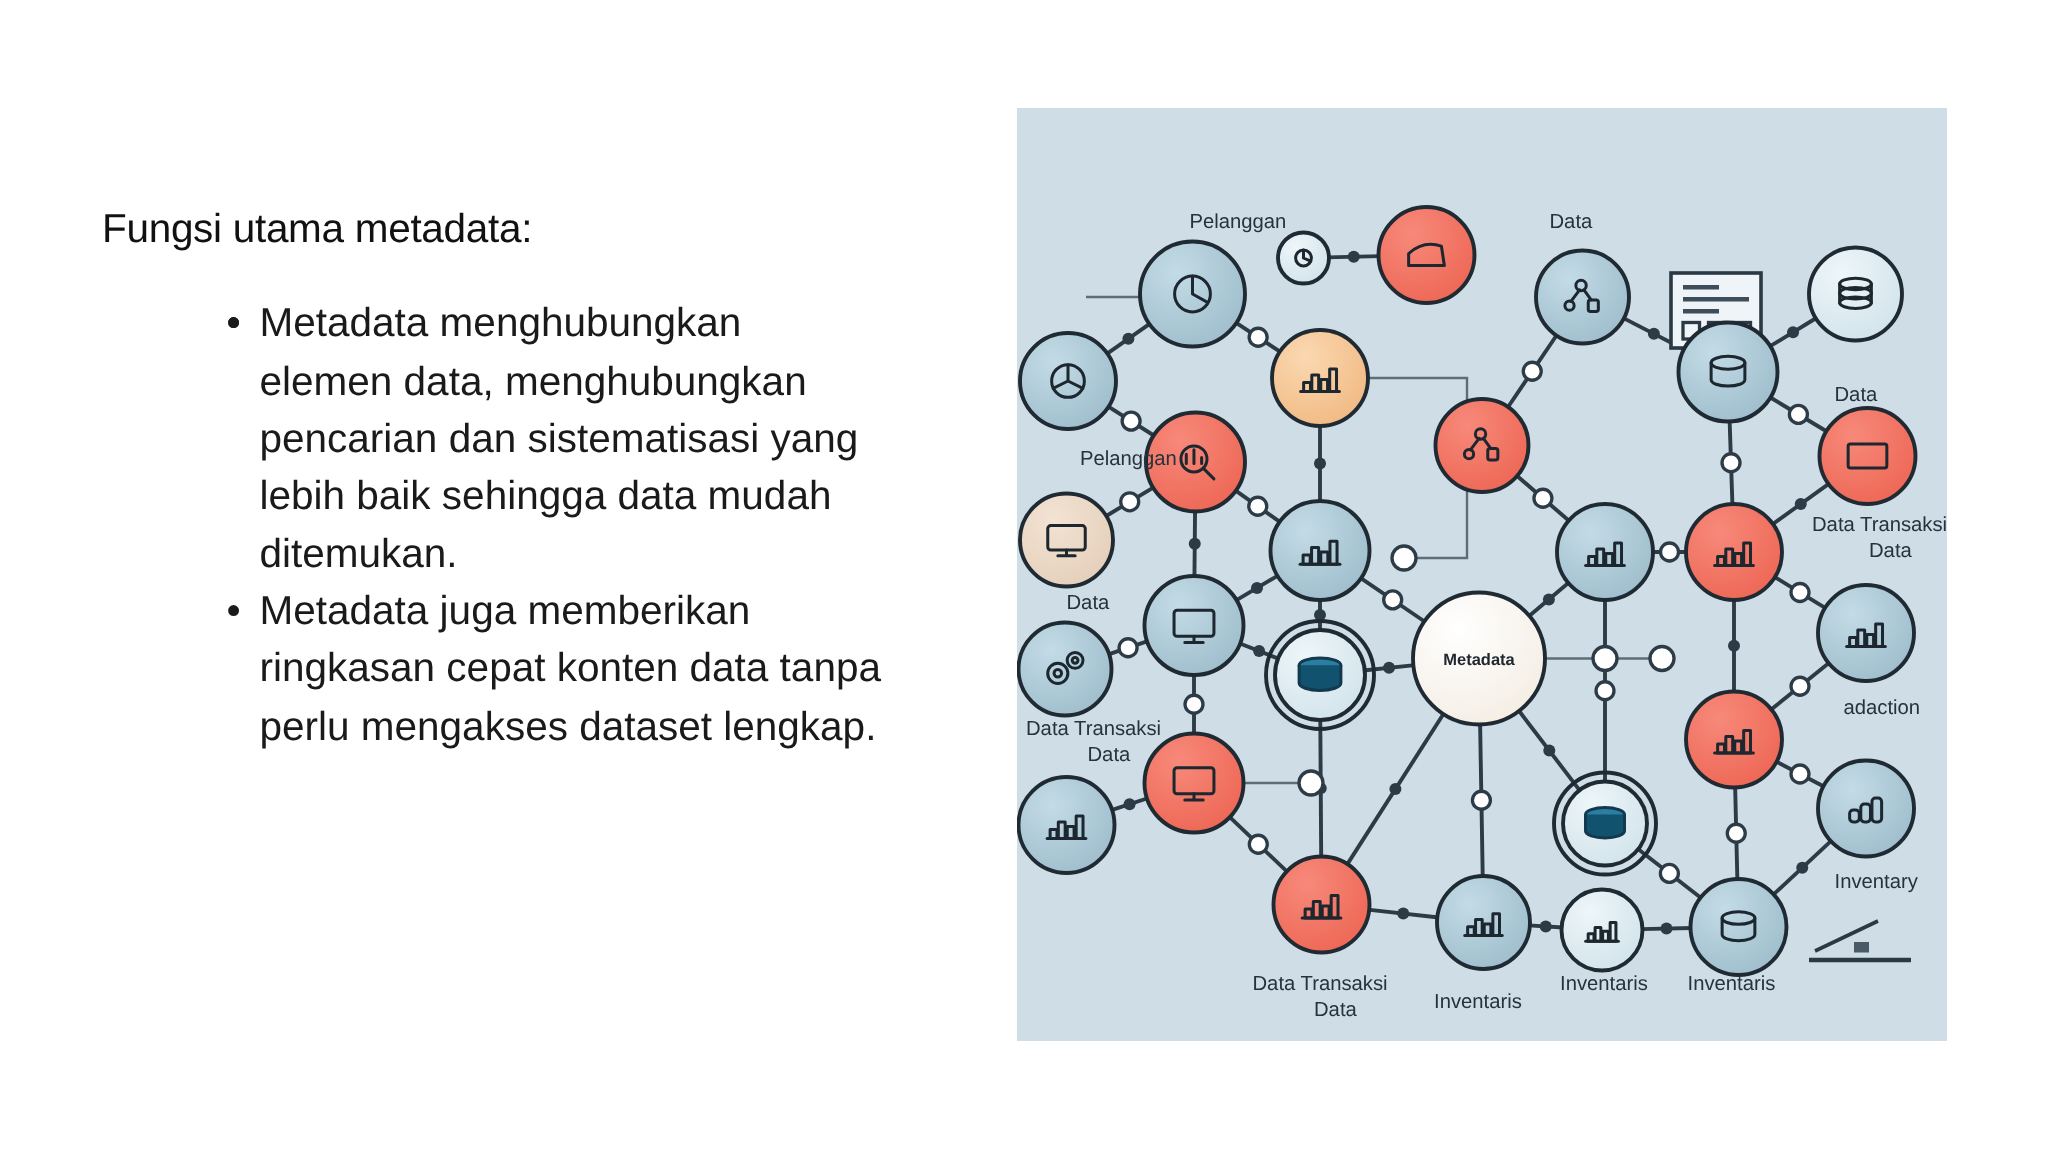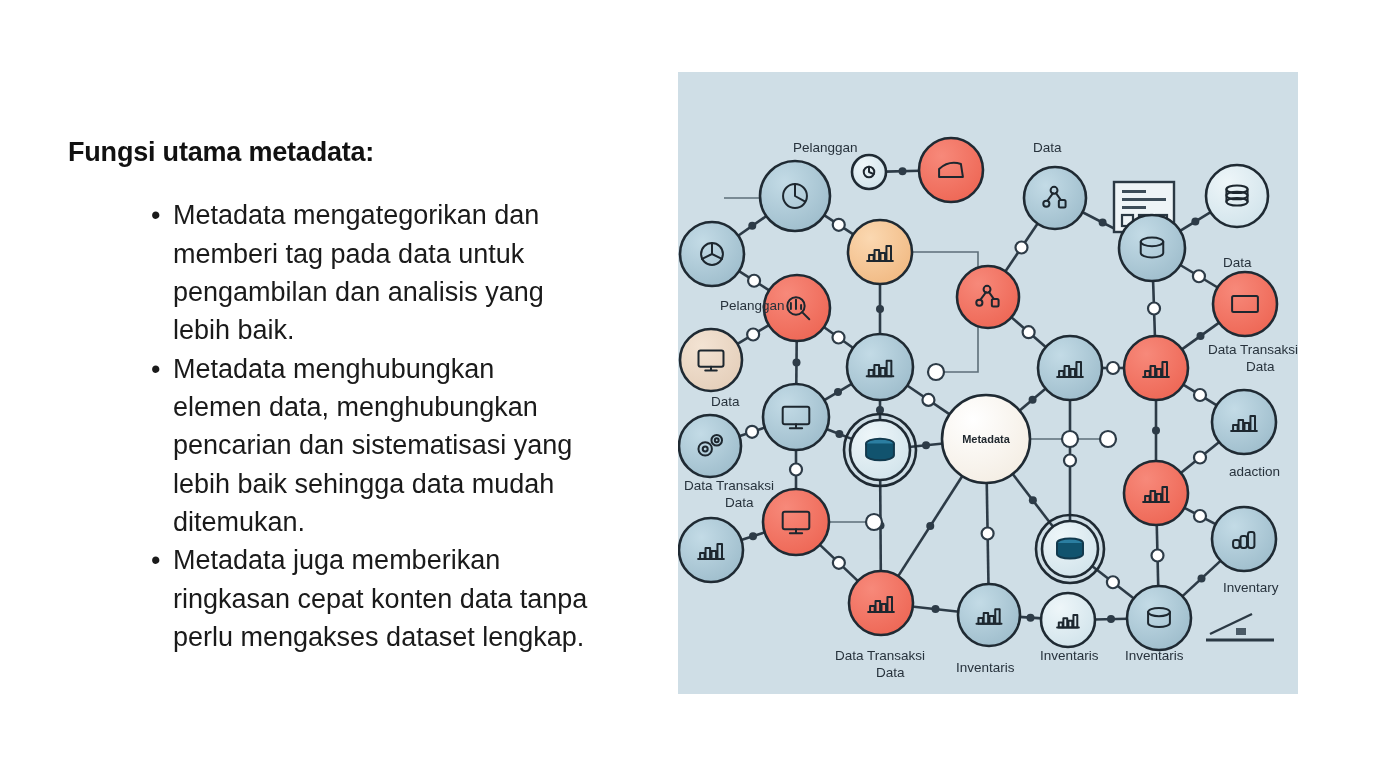--- a/index.html
+++ b/index.html
@@ -17,21 +17,21 @@
 
   
   #slide-text {
     position: absolute;
     left: 68px;
     top: 136px;
     width: 520px;
   }
   #page-title {
     font-size: 27px;
-    font-weight: bold;
+    font-weight: normal;
     color: #111111;
     letter-spacing: -0.2px;
     margin: 0 0 28px 0;
     line-height: 1.2;
   }
   #bullet-list {
     list-style: none;
     margin: 0;
     padding: 0;
   }
@@ -111,21 +111,20 @@
   }
 </style>
 </head>
 <body>
 
 <div id="slide-text">
   <h1 id="page-title">Fungsi utama metadata:</h1>
   <ul id="bullet-list">
     <li class="bullet-item">
       <span class="bullet-dot">•</span>
-      <span>Metadata mengategorikan dan memberi tag pada data untuk pengambilan dan analisis yang lebih baik.</span>
     </li>
     <li class="bullet-item">
       <span class="bullet-dot">•</span>
       <span>Metadata menghubungkan elemen data, menghubungkan pencarian dan sistematisasi yang lebih baik sehingga data mudah ditemukan.</span>
     </li>
     <li class="bullet-item">
       <span class="bullet-dot">•</span>
       <span>Metadata juga memberikan ringkasan cepat konten data tanpa perlu mengakses dataset lengkap.</span>
     </li>
   </ul>

